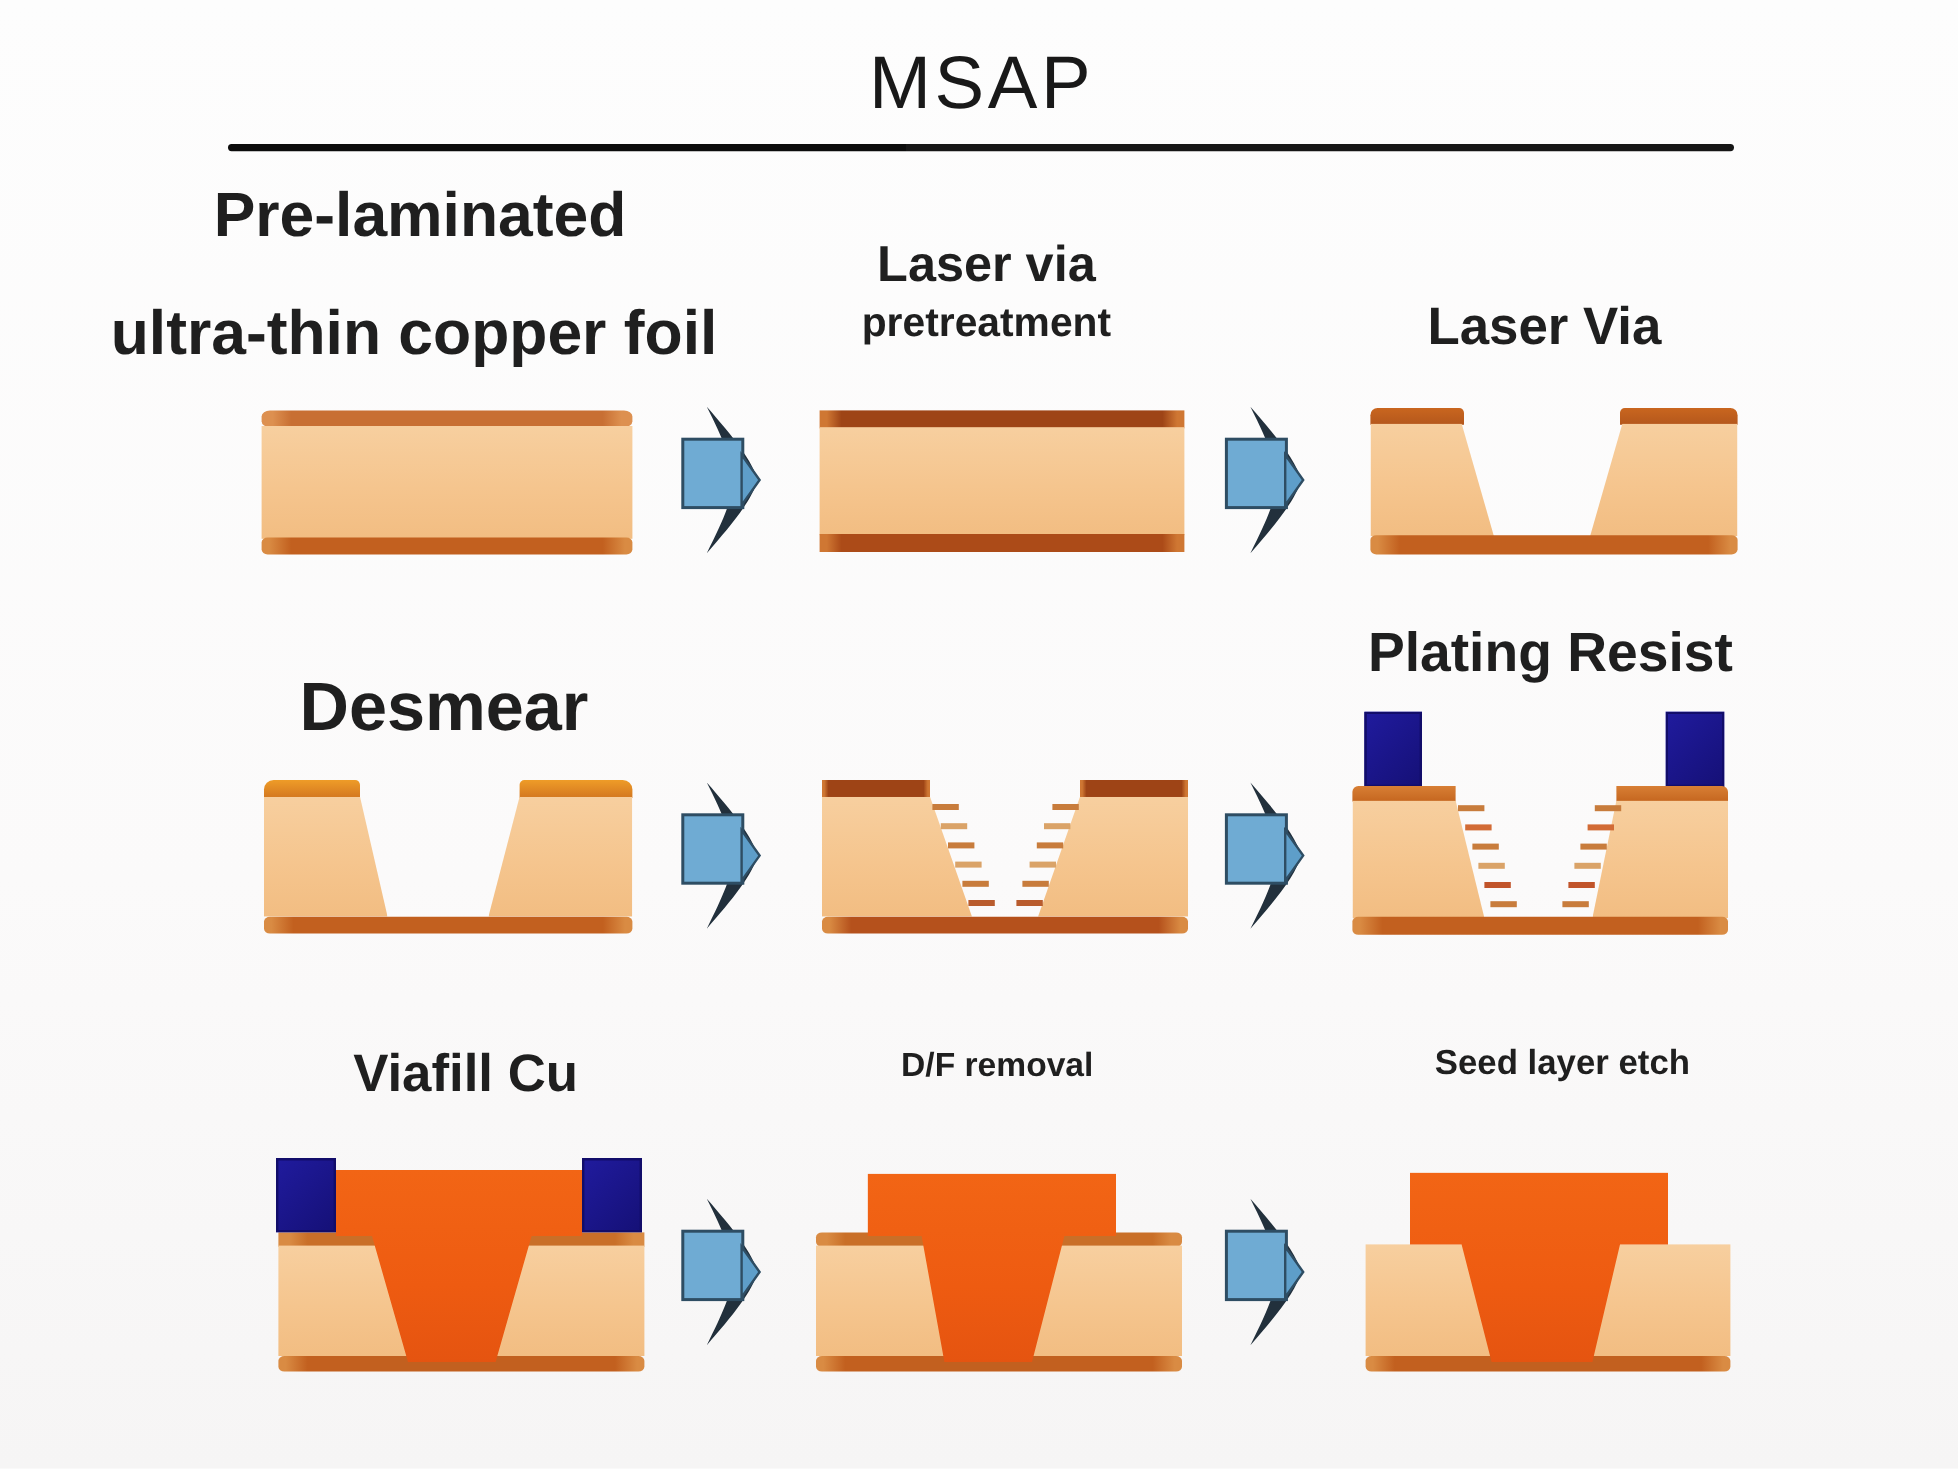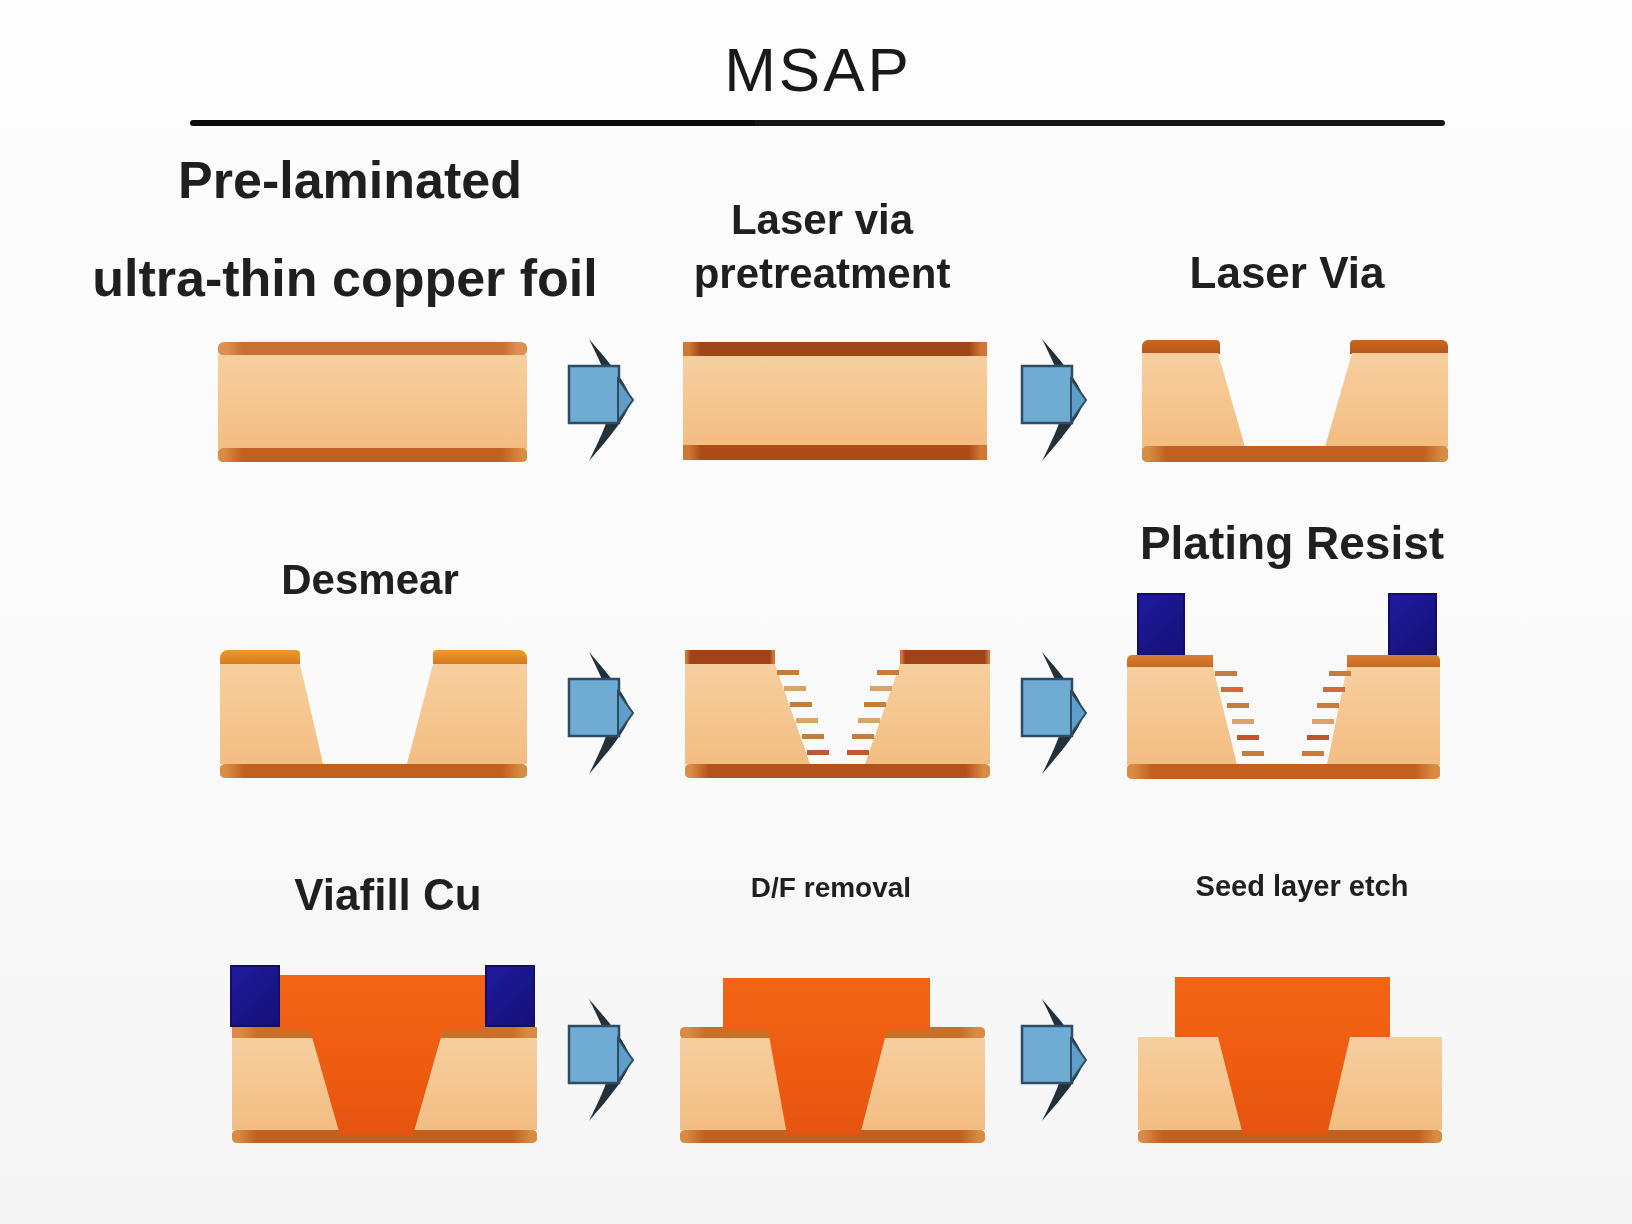--- a/index.html
+++ b/index.html
@@ -28,25 +28,25 @@
 
 <div id="canvas">
 
   <div class="abs label title" style="left:818px;top:34px;">MSAP</div>
   <div class="abs rule" style="left:190px;top:120px;width:1255px;"></div>
 
   <div class="abs label" style="left:350px;top:150px;font-size:52px;font-weight:600;">Pre-laminated</div>
   <div class="abs label" style="left:345px;top:248px;font-size:52px;font-weight:600;">ultra-thin copper foil</div>
 
   <div class="abs label" style="left:822px;top:196px;font-size:42px;">Laser via</div>
-  <div class="abs label" style="left:822px;top:250px;font-size:42px;">pretreatment</div>
+  <div class="abs label" style="left:822px;top:250px;font-size:34px;">pretreatment</div>
 
   <div class="abs label" style="left:1287px;top:248px;font-size:44px;">Laser Via</div>
 
-  <div class="abs label" style="left:370px;top:556px;font-size:42px;">Desmear</div>
+  <div class="abs label" style="left:370px;top:556px;font-size:57px;">Desmear</div>
   <div class="abs label" style="left:1292px;top:516px;font-size:46px;">Plating Resist</div>
 
   <div class="abs label" style="left:388px;top:870px;font-size:44px;">Viafill Cu</div>
   <div class="abs label" style="left:831px;top:872px;font-size:28px;">D/F removal</div>
   <div class="abs label" style="left:1302px;top:870px;font-size:29px;">Seed layer etch</div>
 
   <div class="abs" style="left:218px;top:342px;width:309px;height:120px;">
     <div class="abs strip-soft" style="left:0;top:0;width:309px;height:14px;"></div>
     <div class="abs tan" style="left:0;top:13px;width:309px;height:94px;"></div>
     <div class="abs strip-bottom" style="left:0;top:106px;width:309px;height:14px;"></div>

